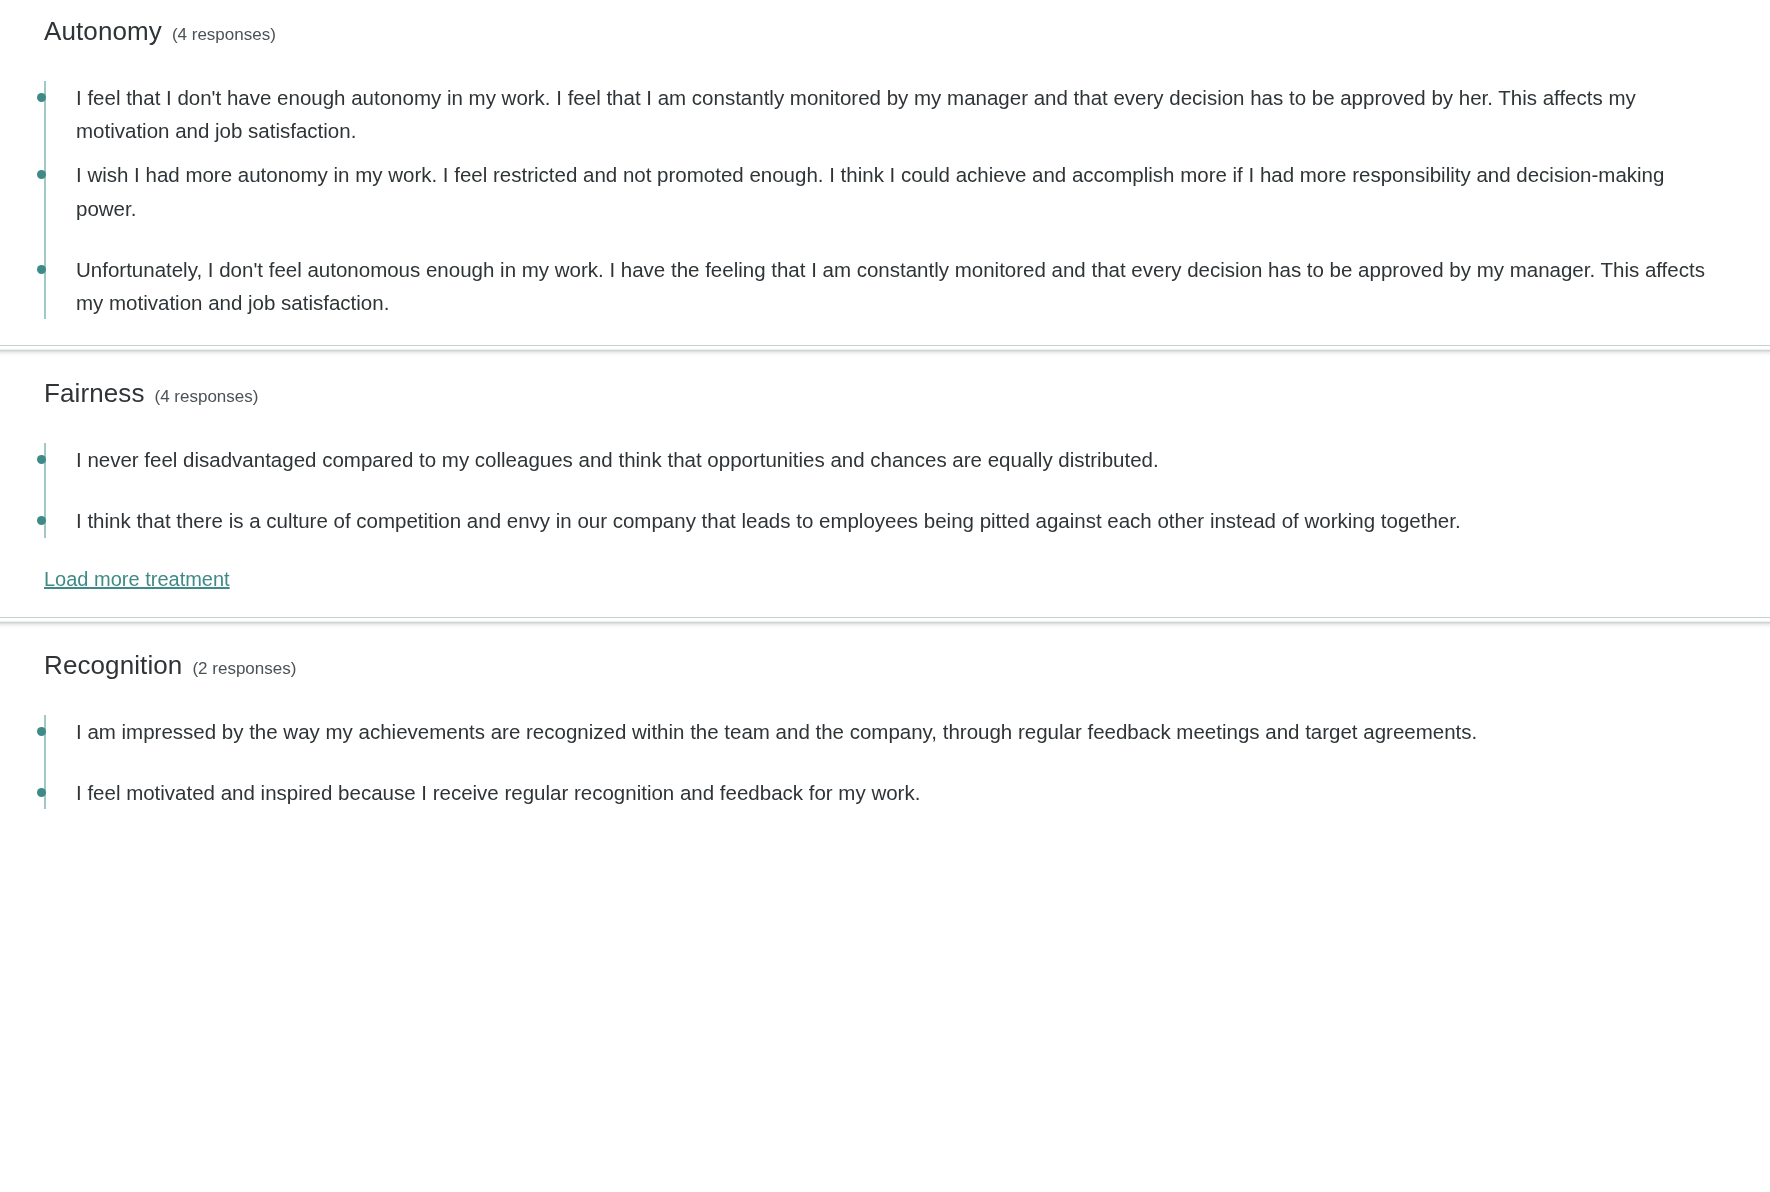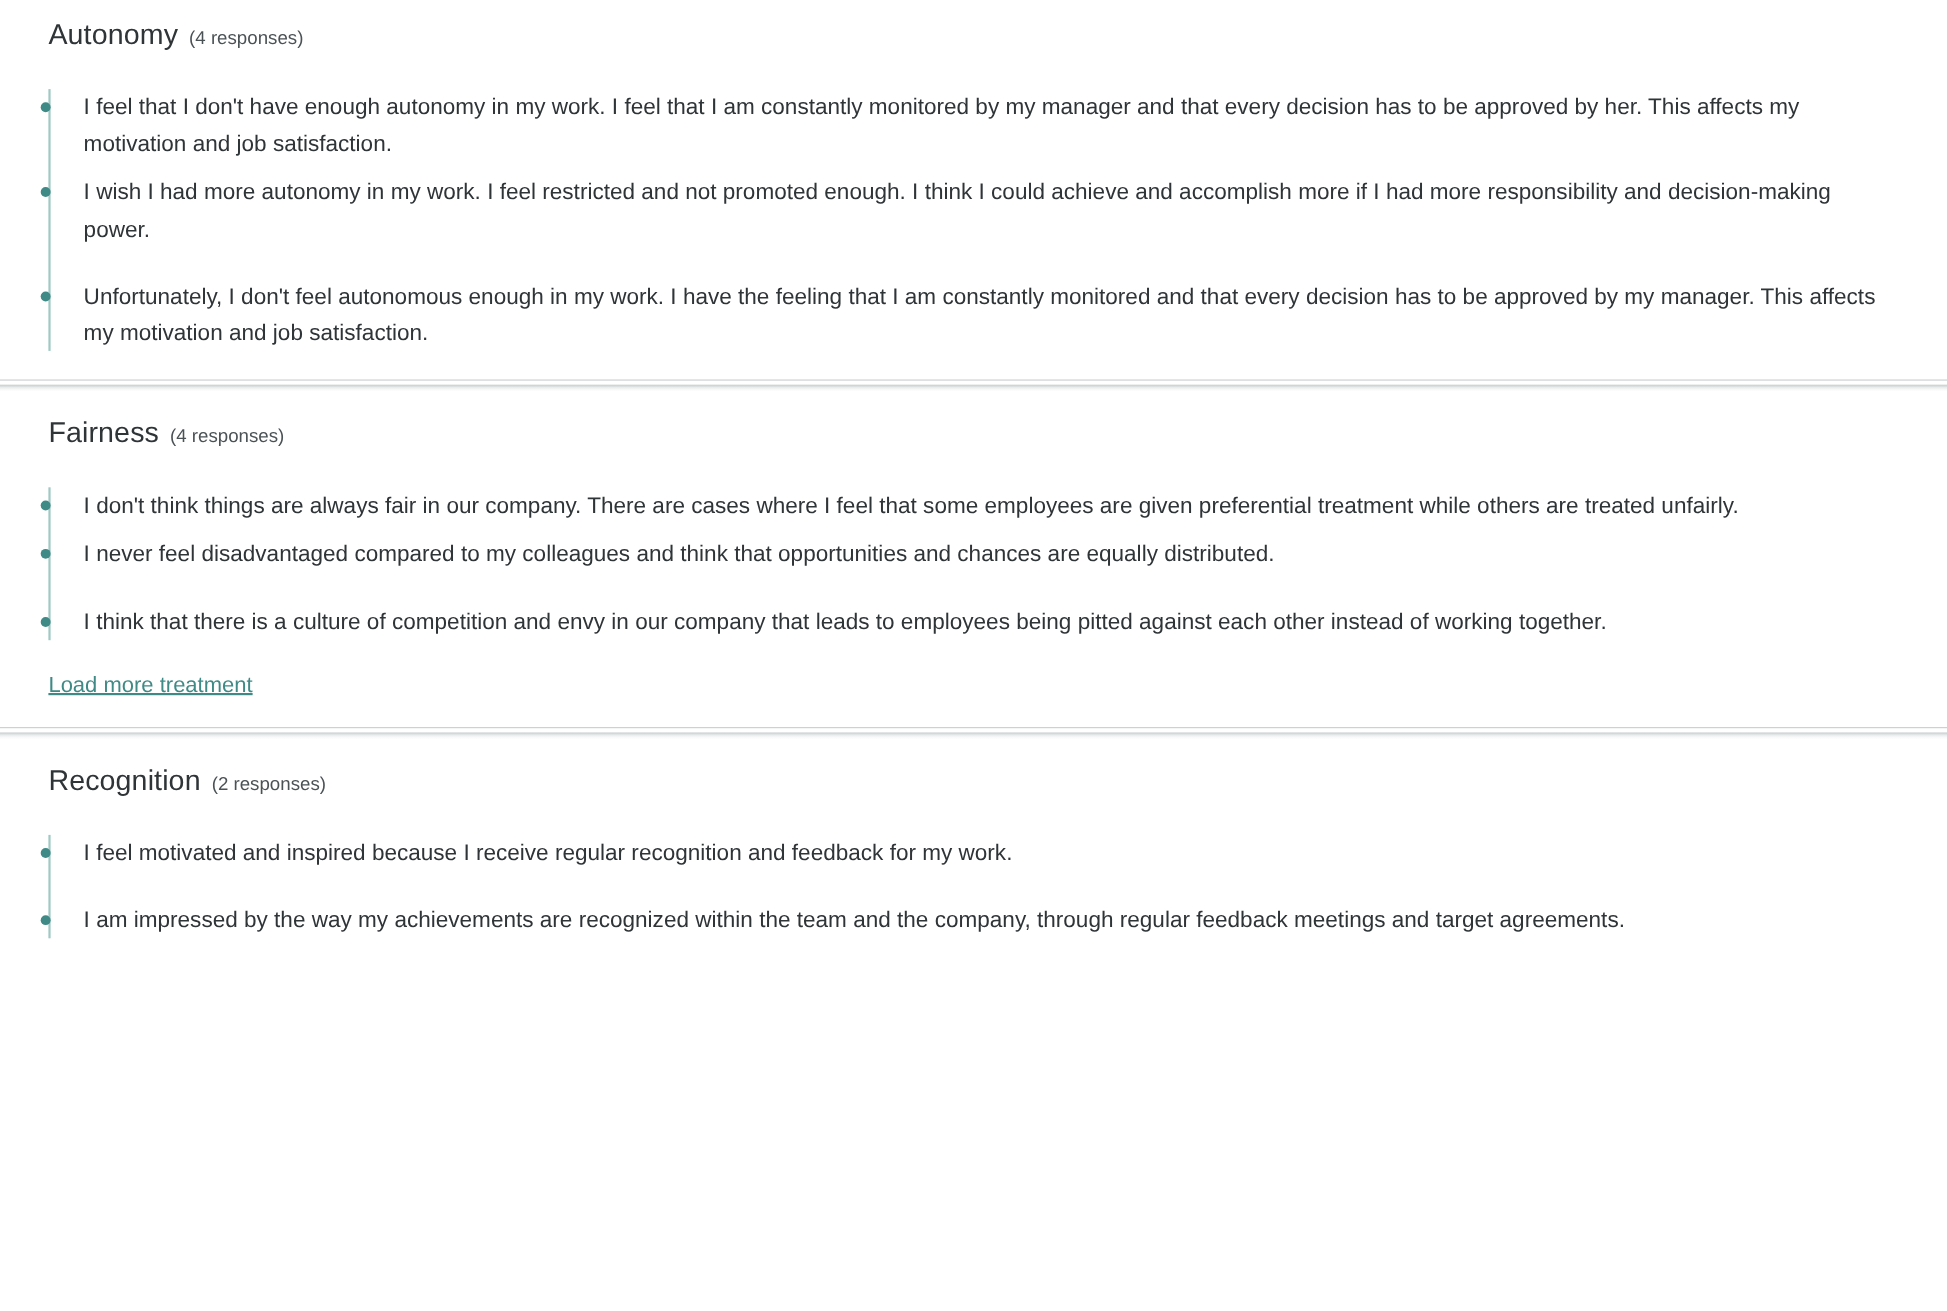--- a/index.html
+++ b/index.html
@@ -122,24 +122,20 @@
   <div class="section-divider"></div>
 
   <div class="section">
     <div class="section-header">
       <span class="section-title">Fairness</span>
       <span class="section-count">(4 responses)</span>
     </div>
     <div class="responses">
       <div class="response-item">
         <span class="bullet"></span>
-        <div class="response-text">I don't think things are always fair in our company. There are cases where I feel that some employees are given preferential treatment while others are treated unfairly.</div>
-      </div>
-      <div class="response-item">
-        <span class="bullet"></span>
         <div class="response-text">I never feel disadvantaged compared to my colleagues and think that opportunities and chances are equally distributed.</div>
       </div>
       <div class="response-item">
         <span class="bullet"></span>
         <div class="response-text">I think that there is a culture of competition and envy in our company that leads to employees being pitted against each other instead of working together.</div>
       </div>
     </div>
     <div class="load-more-wrap">
       <a class="load-more">Load more treatment</a>
     </div>
@@ -148,22 +144,22 @@
   <div class="section-divider"></div>
 
   <div class="section">
     <div class="section-header">
       <span class="section-title">Recognition</span>
       <span class="section-count">(2 responses)</span>
     </div>
     <div class="responses">
       <div class="response-item">
         <span class="bullet"></span>
-        <div class="response-text">I feel motivated and inspired because I receive regular recognition and feedback for my work.</div>
+        <div class="response-text">I am impressed by the way my achievements are recognized within the team and the company, through regular feedback meetings and target agreements.</div>
       </div>
       <div class="response-item">
         <span class="bullet"></span>
-        <div class="response-text">I am impressed by the way my achievements are recognized within the team and the company, through regular feedback meetings and target agreements.</div>
+        <div class="response-text">I feel motivated and inspired because I receive regular recognition and feedback for my work.</div>
       </div>
     </div>
   </div>
 
 </div>
 
 </body></html>

